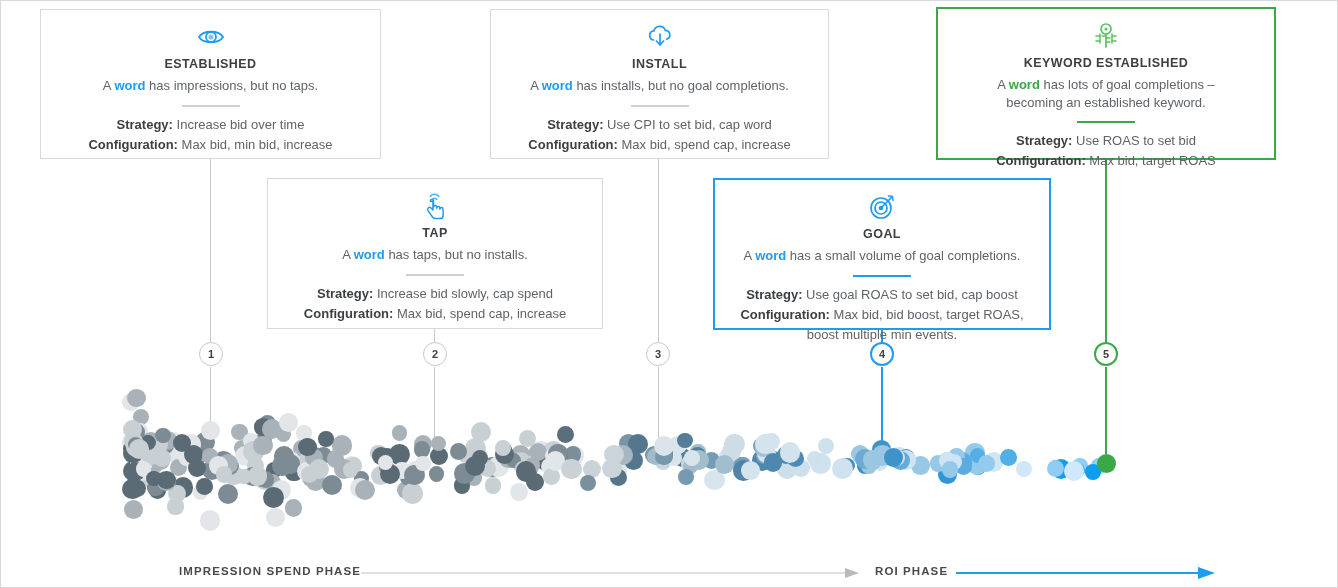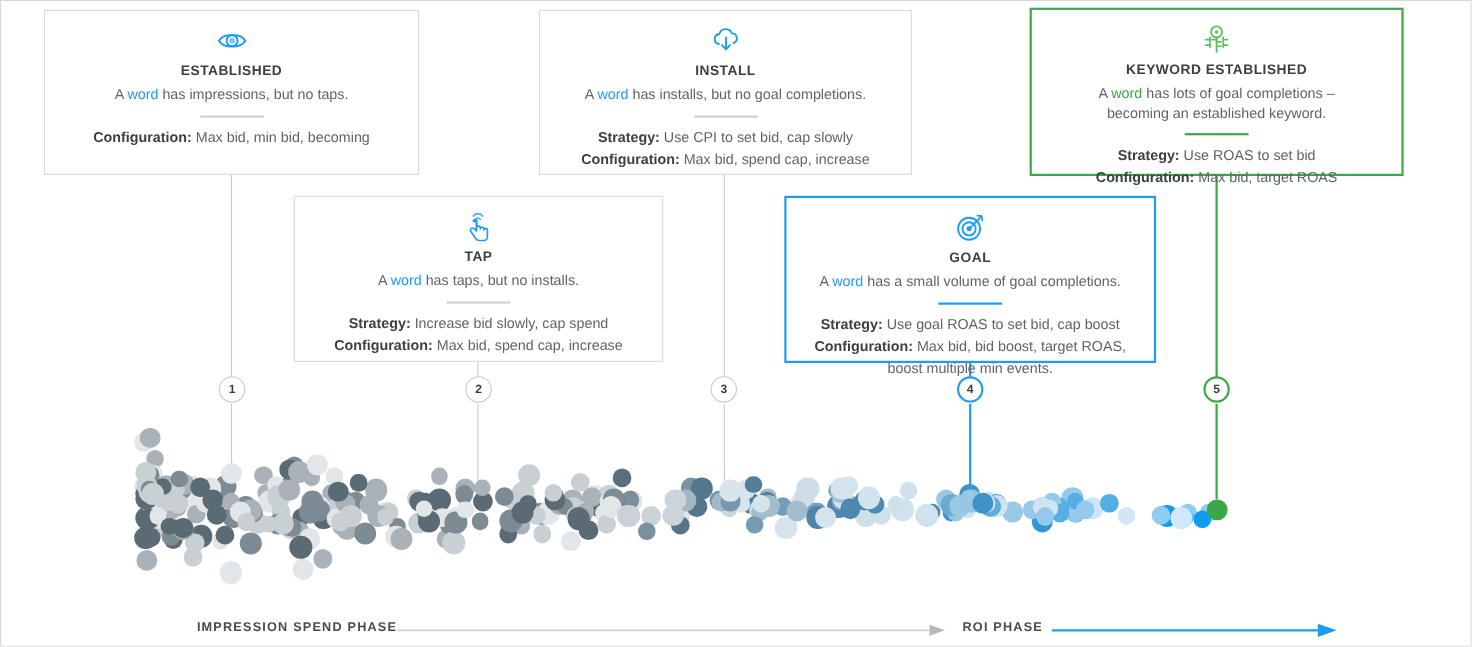--- a/index.html
+++ b/index.html
@@ -39,21 +39,21 @@
     font-weight: bold;
     letter-spacing: 0.45px;
     color: #3c4043;
     margin-bottom: 6px;
   }
   .card-desc {
     font-size: 13px;
     color: #5f6368;
     line-height: 1.35;
   }
-  .card-desc .kw      { color: #1f9bf0; font-weight: normal; text-align: center; }
+  .card-desc .kw      { color: #1f9bf0; font-weight: bold; text-align: center; }
   .card-desc .kw.green{ color: #3aa846; }
 
   .divider {
     width: 58px; height: 2px;
     background: #d0d0d0;
     margin: 10px auto 9px;
   }
   .divider.blue  { background: #1f9bf0; }
   .divider.green { background: #3aa846; }
 
@@ -131,21 +131,24 @@
         <circle cx="14" cy="11" r="5" fill="none" stroke="#1f9bf0" stroke-width="1.8"></circle>
         <circle cx="14" cy="11" r="2.6" fill="#7fc6f5"></circle>
       </svg>
     </div>
     <div class="card-title">ESTABLISHED</div>
     <div class="card-desc">
       <span>A </span><span class="kw">word</span><span> has impressions, but no taps.</span>
     </div>
     <div class="divider"></div>
     <div class="card-line">
-      <b>Configuration:</b><span> Max bid, min bid, becoming</span>
+      <b>Strategy:</b><span> Increase bid over time</span>
+    </div>
+    <div class="card-line">
+      <b>Configuration:</b><span> Max bid, min bid, increase</span>
     </div>
   </div>
 
   <div class="card" style="left:266px; top:177px; width:336px; height:151px;">
     <div class="card-icon">
       <svg width="26" height="28" viewBox="0 0 26 28">
         <path d="M8 5 a5 5 0 0 1 9 0" fill="none" stroke="#4fb0f5" stroke-width="1.5"></path>
         <path d="M10 8 a2.7 2.7 0 0 1 5 0" fill="none" stroke="#4fb0f5" stroke-width="1.5"></path>
         <path d="M11 9.5 L11 18 L8.5 15.5 a2 2 0 0 0 -2.6 2.8 L10.5 25 a4 4 0 0 0 3.2 1.6 h4.2 a3.2 3.2 0 0 0 3.2-3.2 v-6.2 a1.6 1.6 0 0 0 -3.2 0 v-1 a1.6 1.6 0 0 0 -3.2 0 v-1 a1.6 1.6 0 0 0 -3.2 0 v-6 a1.6 1.6 0 0 0 -3.2 0 z" fill="none" stroke="#1f9bf0" stroke-width="1.5" stroke-linejoin="round"></path>
       </svg>
@@ -170,21 +173,21 @@
         <line x1="14" y1="10" x2="14" y2="20.5" stroke="#1f9bf0" stroke-width="1.7" stroke-linecap="round"></line>
         <path d="M10.4 17 L14 20.8 L17.6 17" fill="none" stroke="#1f9bf0" stroke-width="1.7" stroke-linecap="round" stroke-linejoin="round"></path>
       </svg>
     </div>
     <div class="card-title">INSTALL</div>
     <div class="card-desc">
       <span>A </span><span class="kw">word</span><span> has installs, but no goal completions.</span>
     </div>
     <div class="divider"></div>
     <div class="card-line">
-      <b>Strategy:</b><span> Use CPI to set bid, cap slowly</span>
+      <b>Strategy:</b><span> Use CPI to set bid, cap word</span>
     </div>
     <div class="card-line">
       <b>Configuration:</b><span> Max bid, spend cap, increase</span>
     </div>
   </div>
 
   <div class="card accent-green" style="left:935px; top:6px; width:340px; height:153px;">
     <div class="card-icon">
       <svg width="30" height="28" viewBox="0 0 30 28">
         <circle cx="15" cy="7" r="5" fill="none" stroke="#5cc25f" stroke-width="1.7"></circle>

